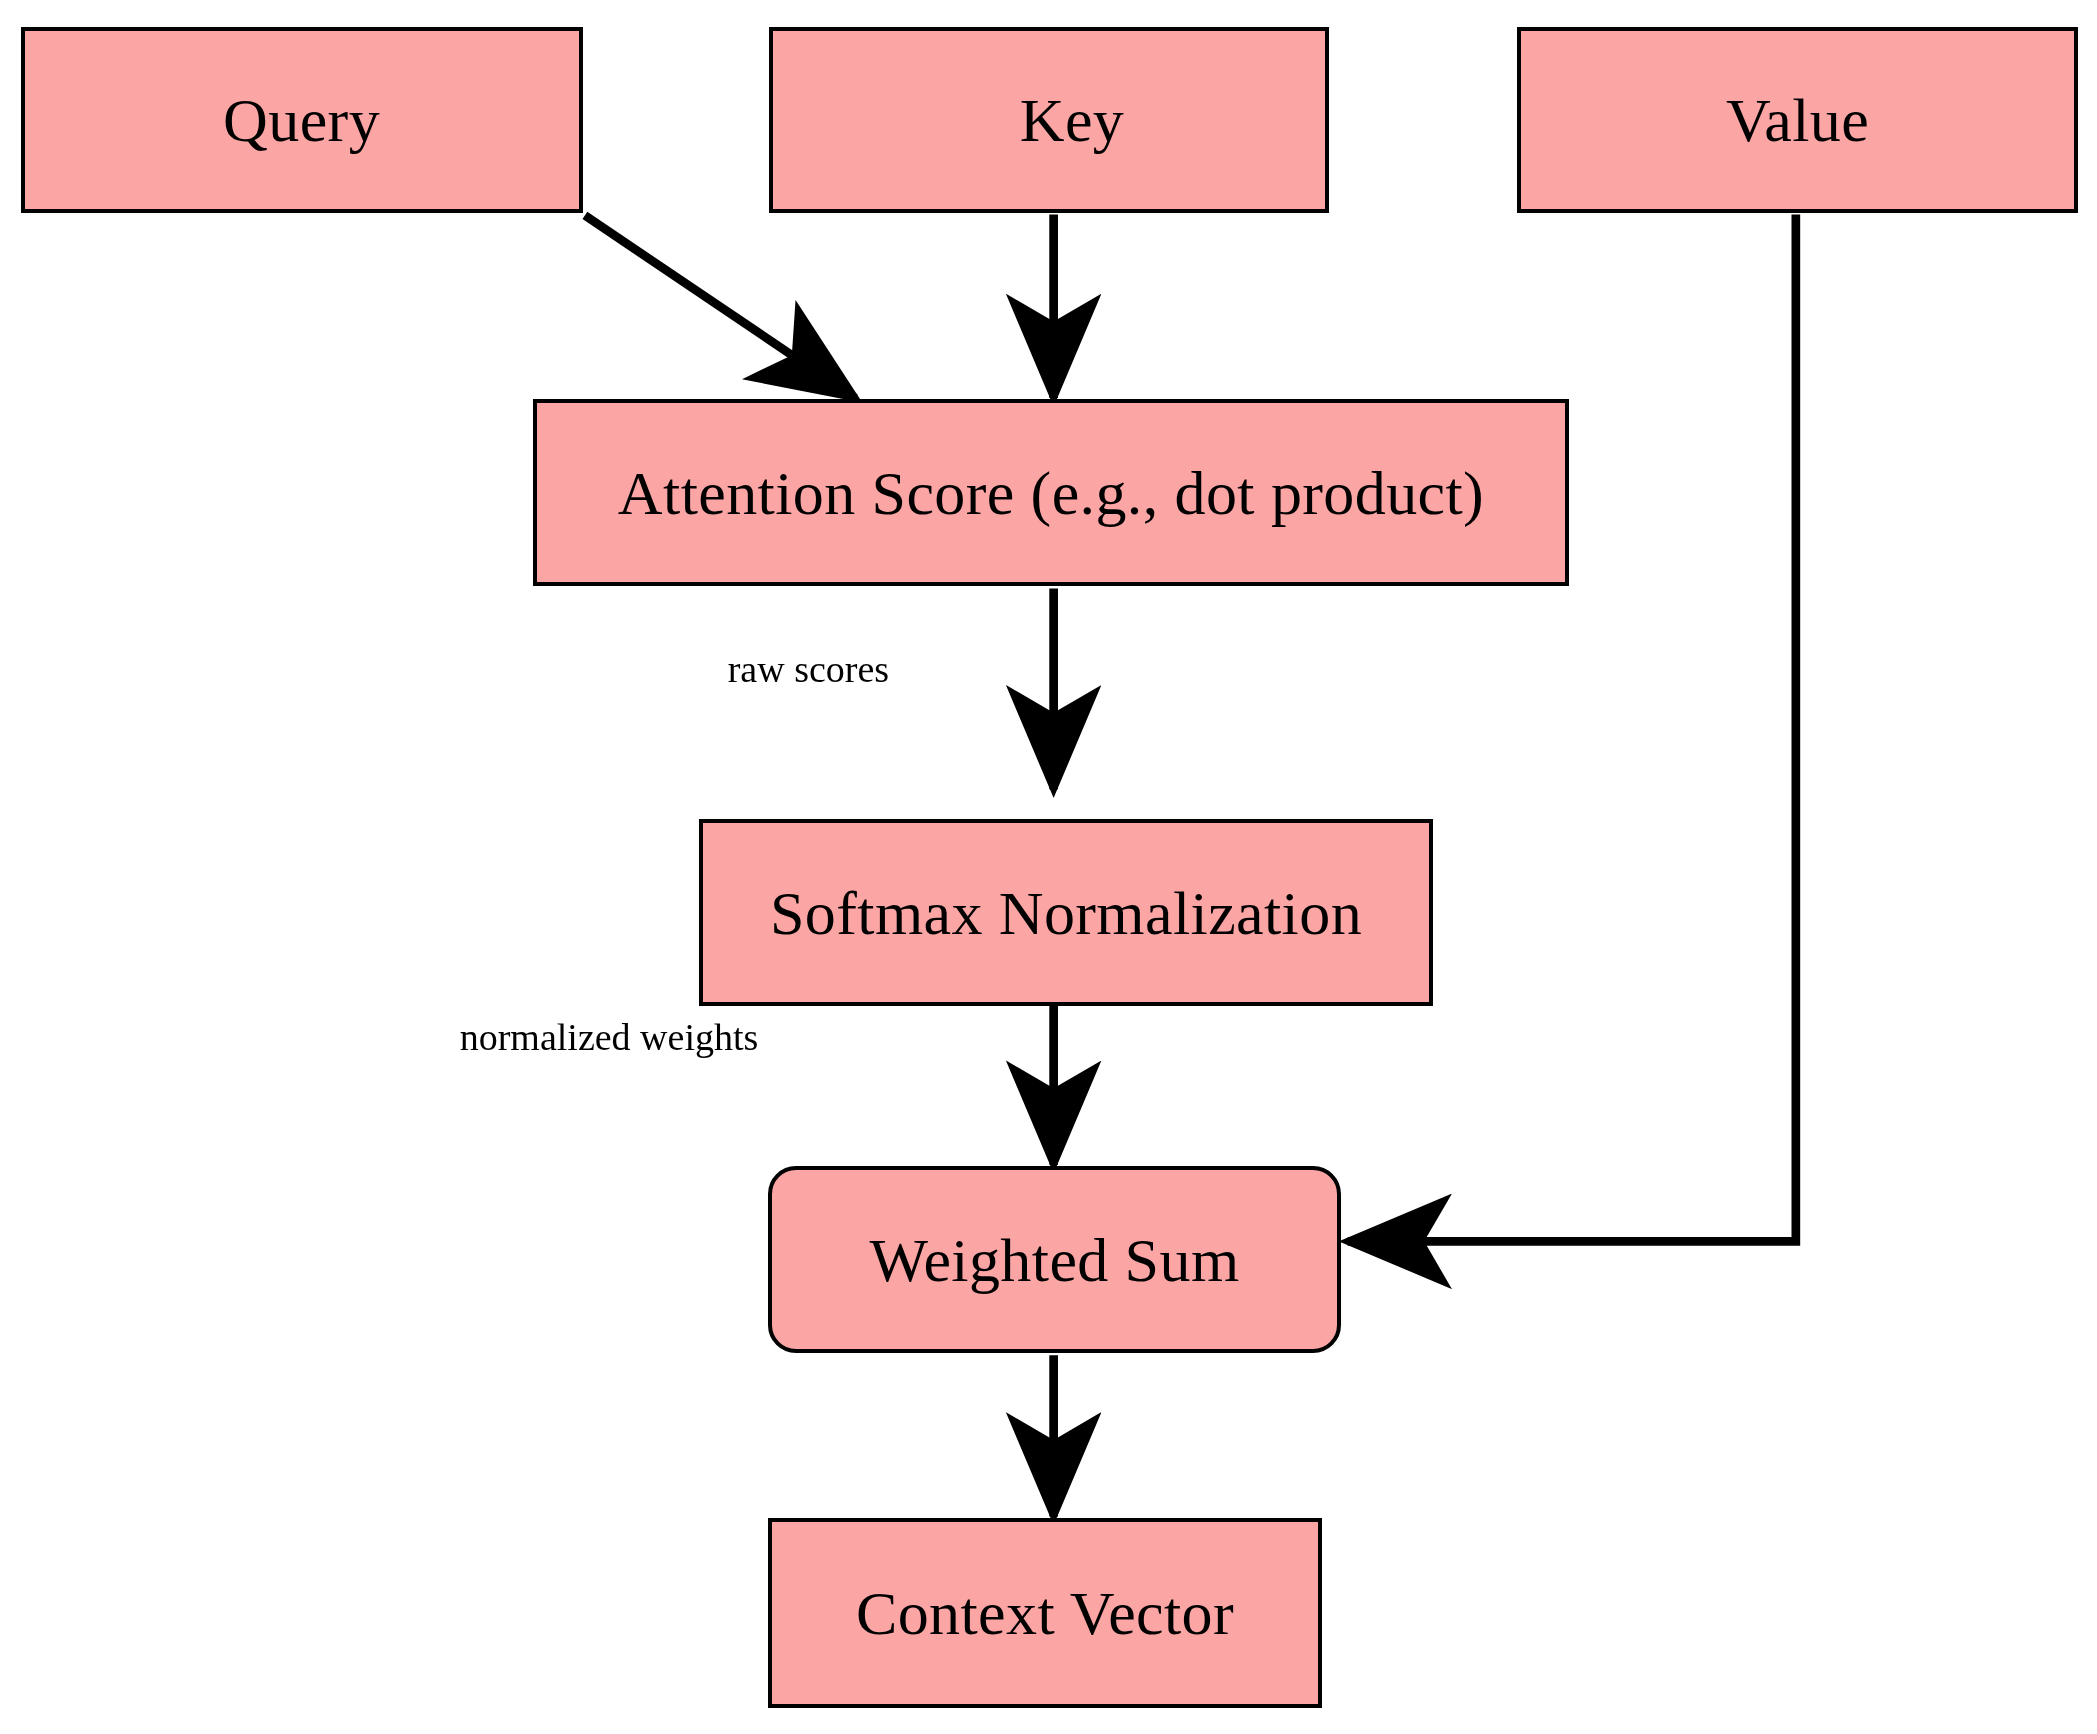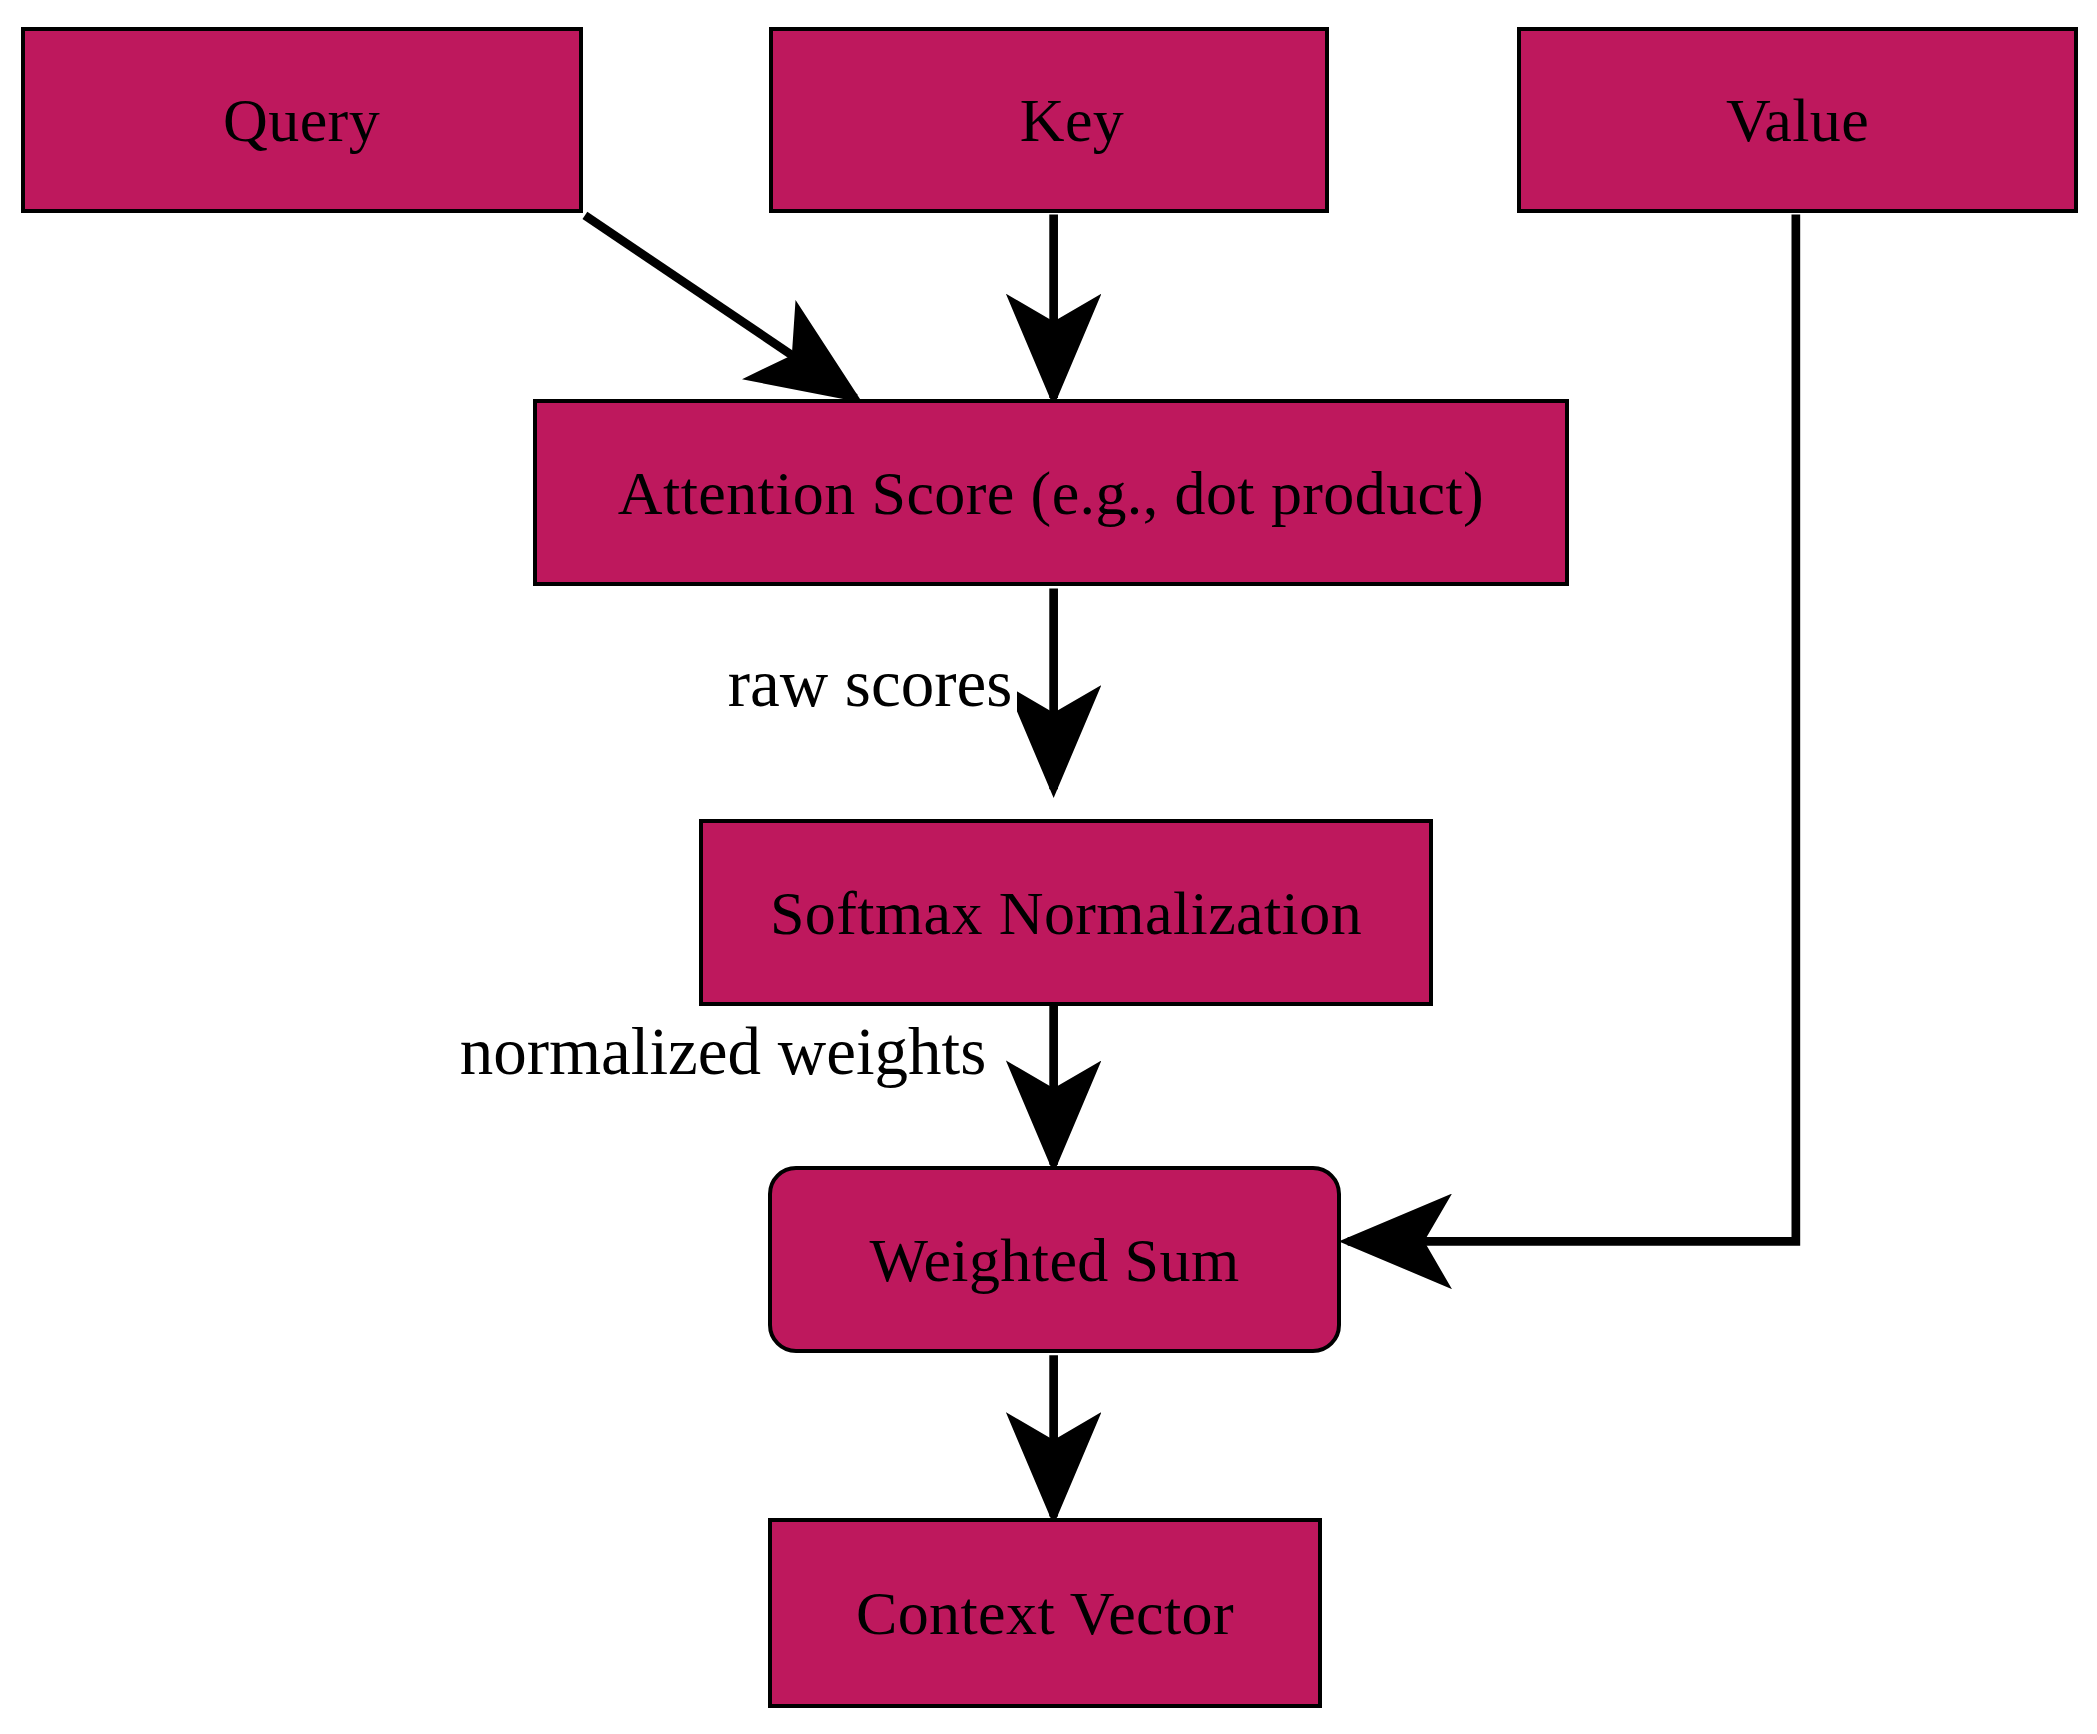--- a/index.html
+++ b/index.html
@@ -22,38 +22,38 @@
     position: absolute;
     top: 0;
     left: 0;
     width: 2097px;
     height: 1735px;
   }
   .node-box {
     position: absolute;
     box-sizing: border-box;
     border: 4px solid #000000;
-    background: #be185d;
+    background: #fca5a5;
     display: flex;
     align-items: center;
     justify-content: center;
     text-align: center;
   }
   .node-label {
     font-family: "Liberation Serif", "DejaVu Serif", serif;
     font-size: 62px;
     line-height: 1;
     color: #000000;
     white-space: nowrap;
     letter-spacing: 0.4px;
   }
   .edge-label {
     position: absolute;
     font-family: "Liberation Serif", "DejaVu Serif", serif;
-    font-size: 67px;
+    font-size: 38px;
     line-height: 1;
     color: #000000;
     white-space: nowrap;
     background: #ffffff;
     padding: 0 4.7px;
   }
 </style>
 </head>
 <body>
 

